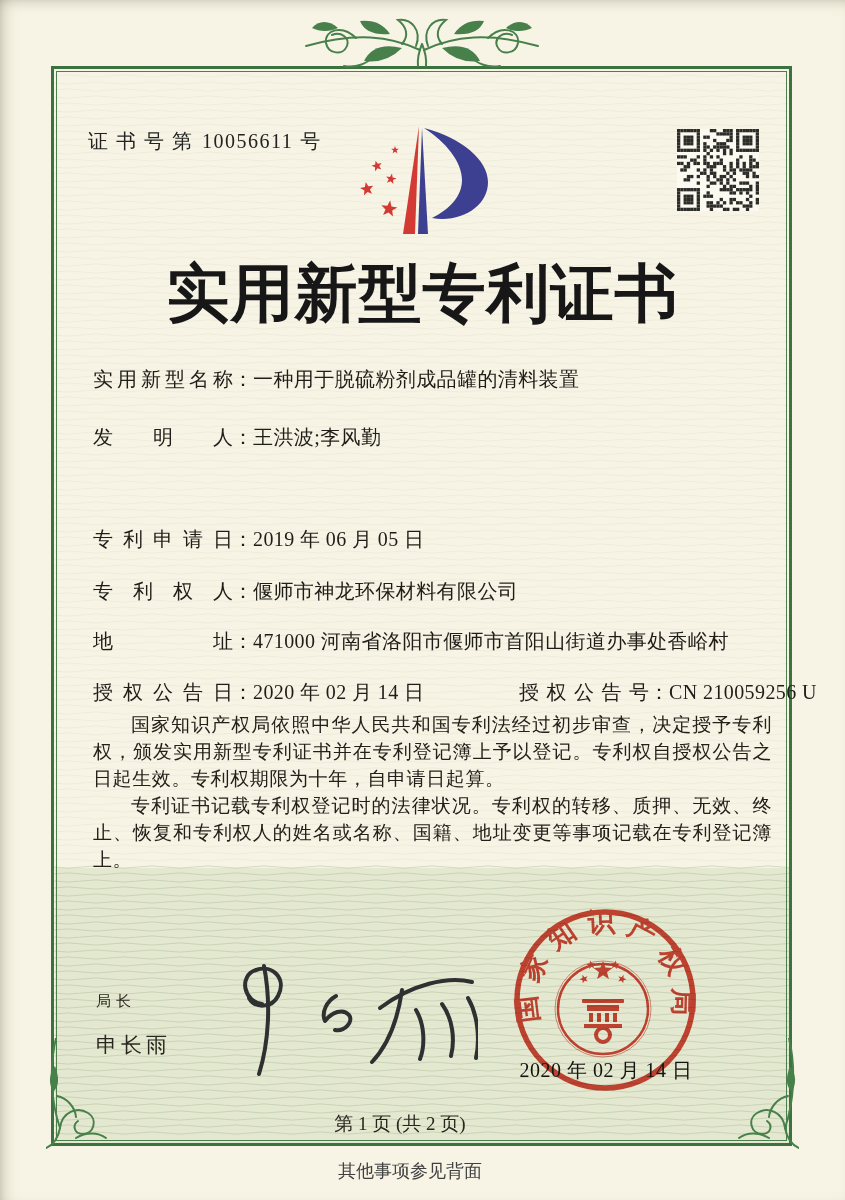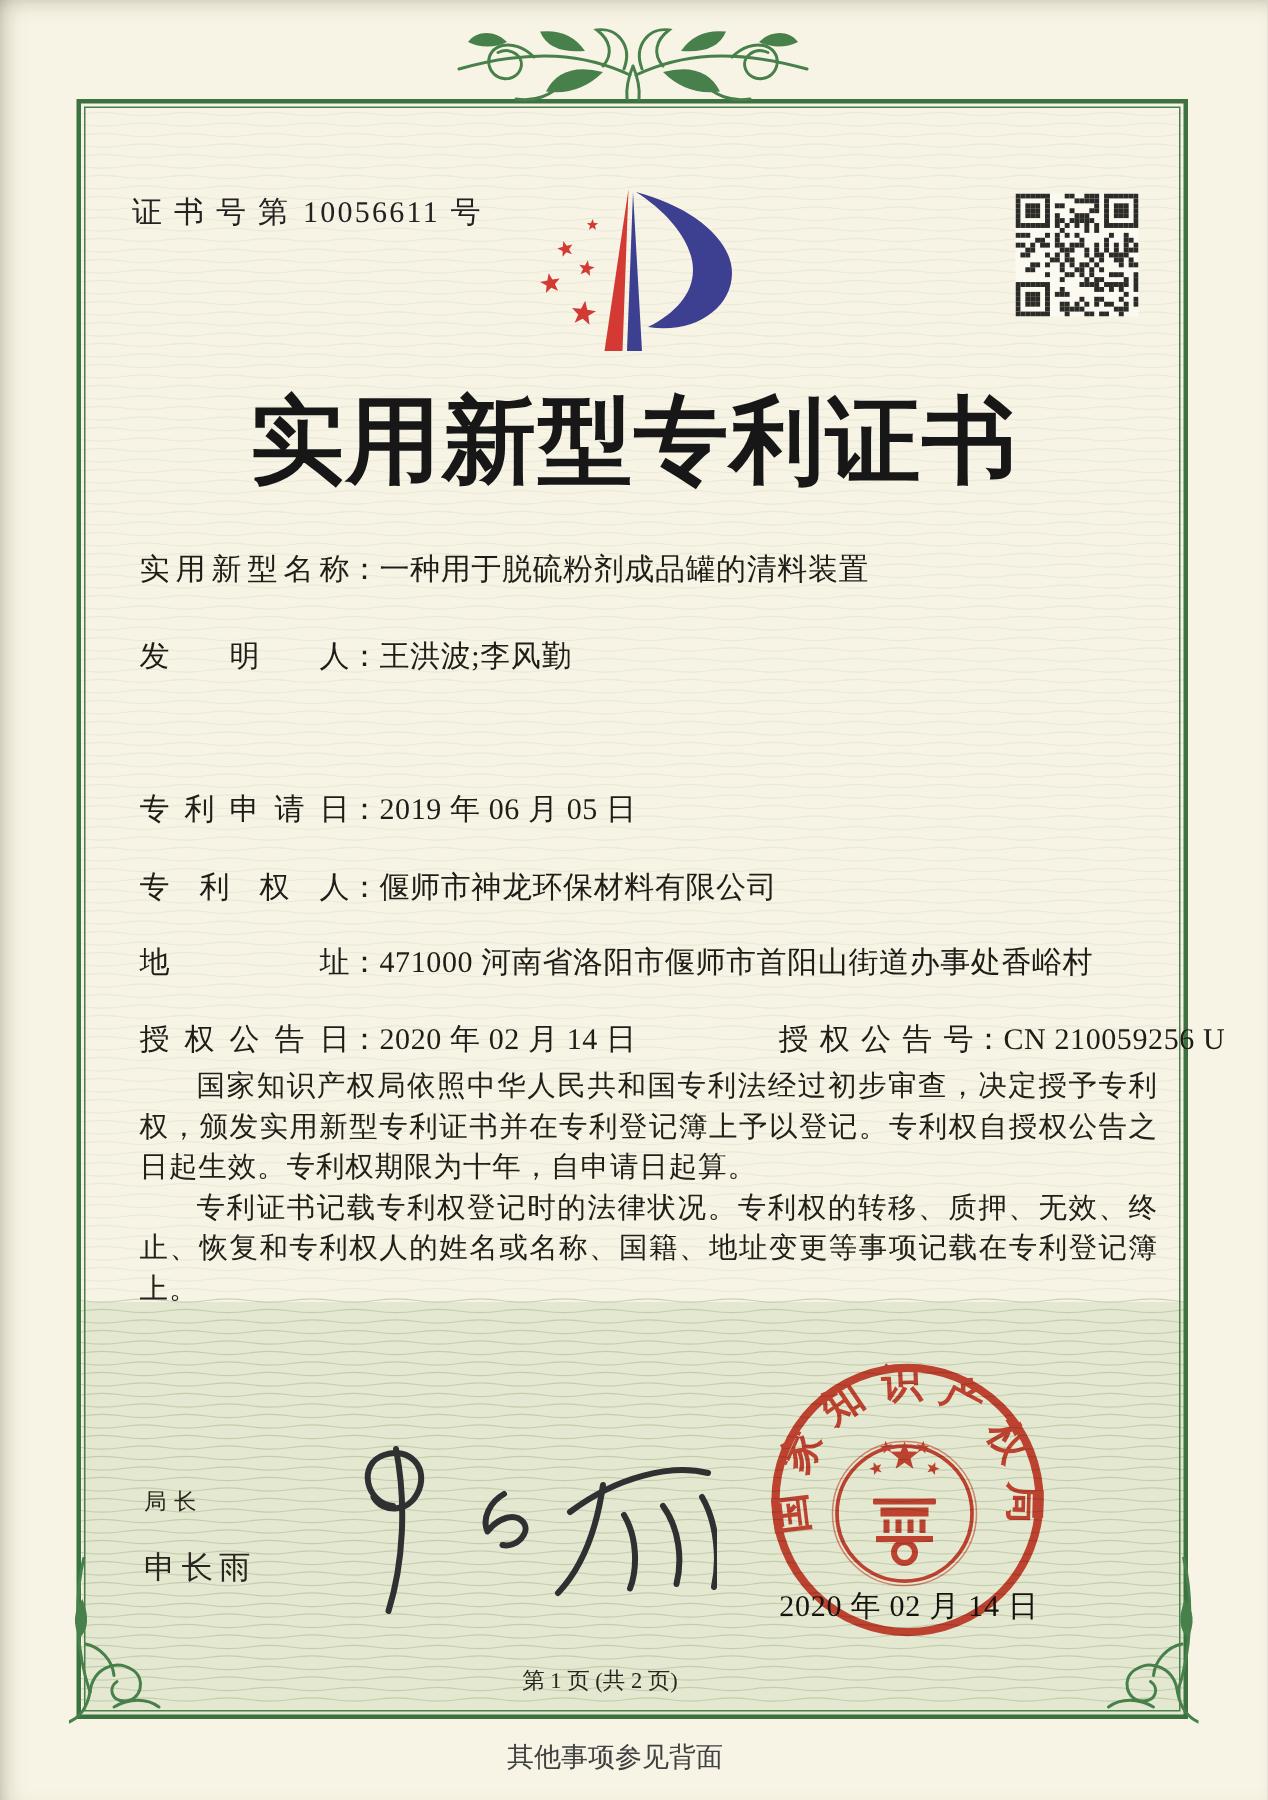--- a/index.html
+++ b/index.html
@@ -28,21 +28,21 @@
   .row2b{position:absolute;left:426px;top:0;}
   .row2b .flabel{width:130px;}
   
   #paras{position:absolute;left:93px;top:711px;width:679px;font-size:19px;line-height:27px;
     text-align:justify;z-index:4;color:#23201a;}
   #paras p{margin:0;text-indent:2em;letter-spacing:.6px;}
   
   #dirtitle{position:absolute;left:96px;top:992px;font-size:15px;letter-spacing:5px;z-index:5;}
   #dirname{position:absolute;left:96px;top:1031px;font-size:21px;letter-spacing:4px;z-index:5;}
   
-  #pgfoot{position:absolute;left:300px;top:1111px;width:200px;text-align:center;font-size:15px;z-index:4;}
+  #pgfoot{position:absolute;left:300px;top:1111px;width:200px;text-align:center;font-size:19px;z-index:4;}
   #backnote{position:absolute;left:308px;top:1159px;width:204px;text-align:center;font-size:18px;z-index:4;color:#404040;}
   
   #sealdate{position:absolute;left:514px;top:1057px;width:184px;text-align:center;
     font-size:20px;letter-spacing:.5px;z-index:6;color:#14130f;}
   
   #waves{position:absolute;left:54px;top:70px;z-index:1;}
   #band{position:absolute;left:55px;top:868px;width:735px;height:276px;
     background:rgba(176,198,150,.26);z-index:1;}
   #logo{position:absolute;left:346px;top:122px;z-index:3;}
   #qr{position:absolute;left:677px;top:129px;z-index:3;background:#fbf9f0;}

